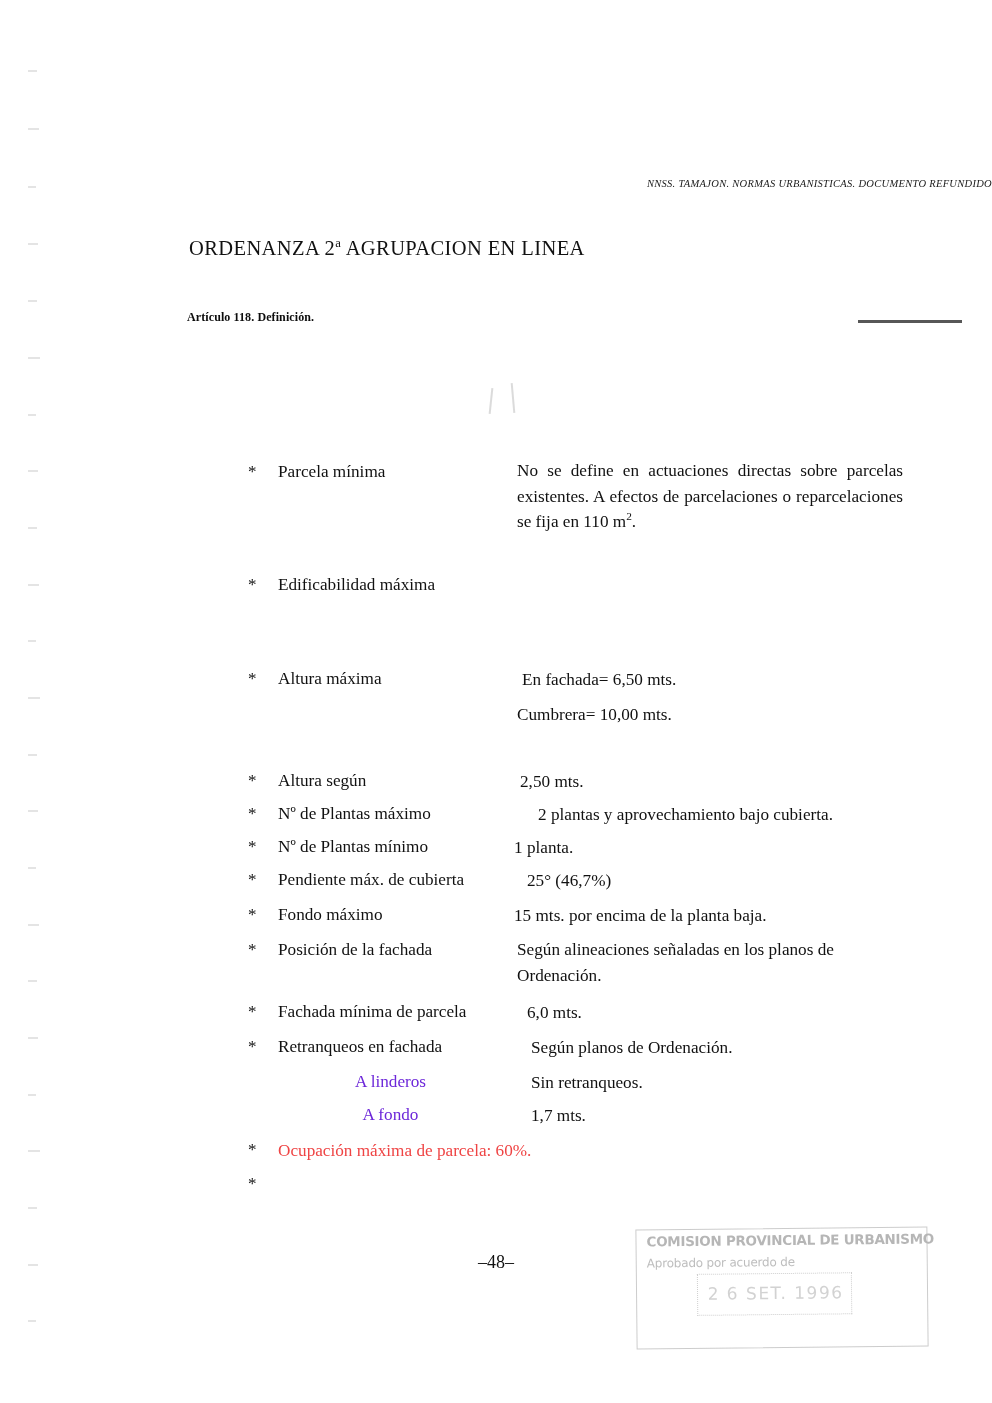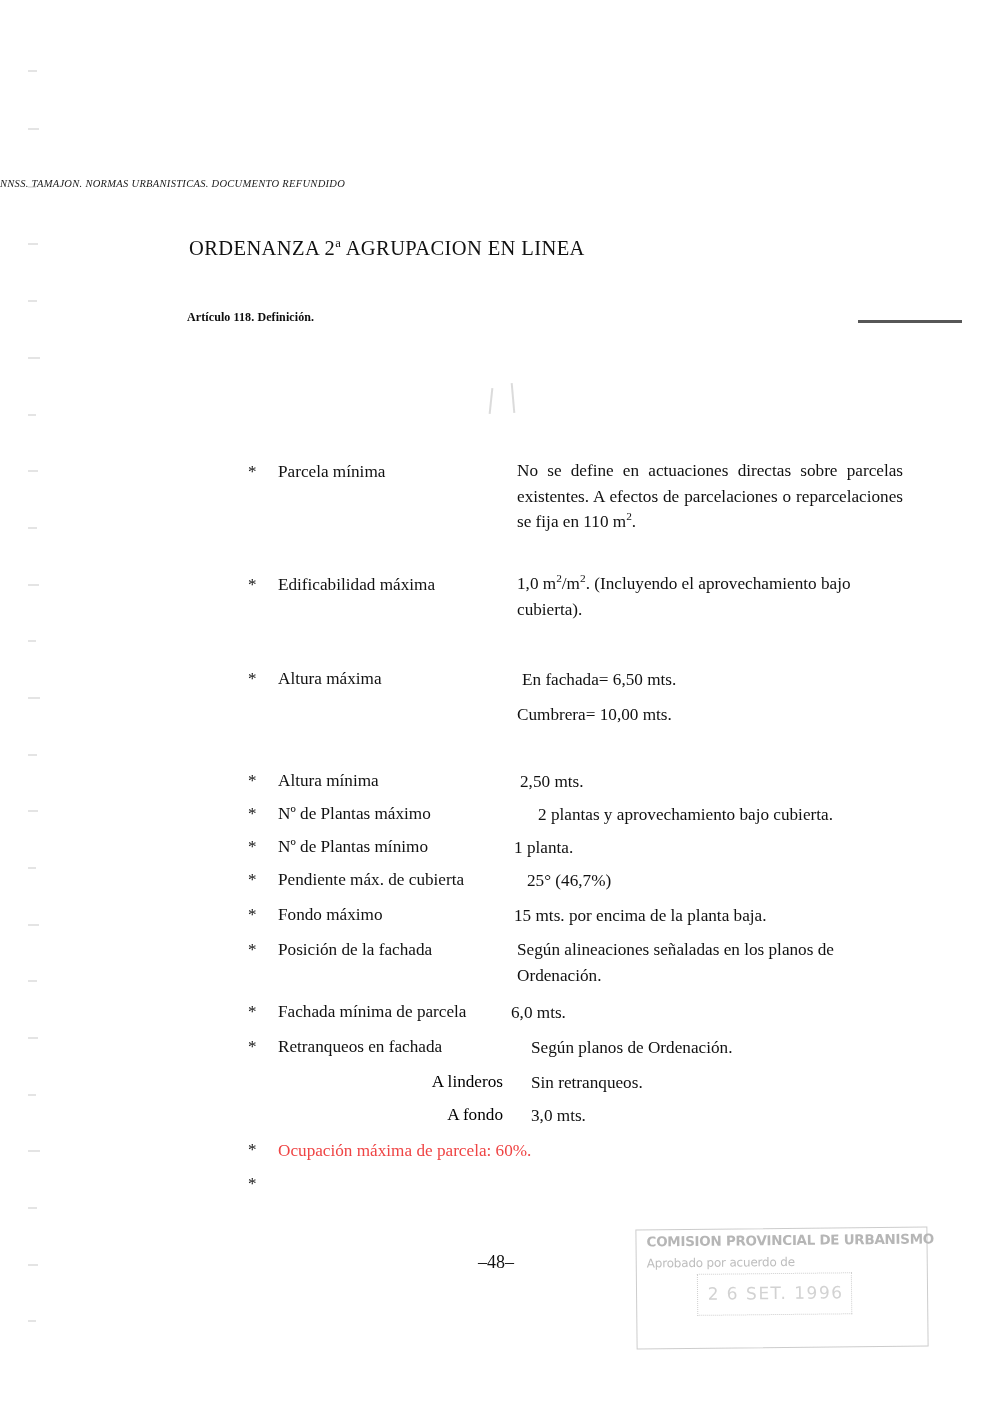--- a/index.html
+++ b/index.html
@@ -19,21 +19,21 @@
     background: #ffffff;
     overflow: hidden;
   }
 
   
   .running-header {
     position: absolute;
     left: 0;
     top: 178px;
     width: 992px;
-    text-align: left;
+    text-align: right;
     font-style: italic;
     font-variant: small-caps;
     font-size: 10.5px;
     letter-spacing: 0.3px;
     color: #1a1a1a;
     font-family: "Liberation Serif", "DejaVu Serif", serif;
   }
 
   
   .ord-title {
@@ -115,25 +115,25 @@
   .pvalue sup {
     font-size: 0.66em;
     vertical-align: super;
     line-height: 0;
   }
   
   .sublabel {
     position: absolute;
     width: 225px;
     left: 278px;
-    text-align: right;
+    text-align: center;
     white-space: nowrap;
     font-size: 17.2px;
     line-height: 22px;
-    color: #000000;
+    color: #6d28d9;
   }
   
   .wide {
     position: absolute;
     left: 278px;
     width: 625px;
     font-size: 17.2px;
     line-height: 25.5px;
     color: #ef4444;
   }
@@ -245,29 +245,28 @@
 
 
   <div class="params">
 
     <div class="bullet" style="top:461px">*</div>
     <div class="plabel" style="top:461px">Parcela mínima</div>
     <div class="pvalue justify" style="top:458px"><span>No se define en actuaciones directas sobre parcelas existentes. A efectos de parcelaciones o reparcelaciones se fija en 110 m</span><sup>2</sup><span>.</span></div>
 
     <div class="bullet" style="top:574px">*</div>
     <div class="plabel" style="top:574px">Edificabilidad máxima</div>
-    <div class="pvalue" style="top:571px;width:392px"><span>1,0 m</span><sup>2</sup><span>/m</span><sup>2</sup><span>. (Incluyendo el aprovechamiento bajo cubierta).</span></div>
 
     <div class="bullet" style="top:668px">*</div>
     <div class="plabel" style="top:668px">Altura máxima</div>
     <div class="pvalue nowrap" style="top:667px;left:522px">En fachada= 6,50 mts.</div>
     <div class="pvalue nowrap" style="top:702px;left:517px">Cumbrera= 10,00 mts.</div>
 
     <div class="bullet" style="top:770px">*</div>
-    <div class="plabel" style="top:770px">Altura mínima</div>
+    <div class="plabel" style="top:770px">Altura según</div>
     <div class="pvalue nowrap" style="top:769px;left:520px">2,50 mts.</div>
 
     <div class="bullet" style="top:803px">*</div>
     <div class="plabel" style="top:803px">Nº de Plantas máximo</div>
     <div class="pvalue nowrap" style="top:802px;left:538px">2 plantas y aprovechamiento bajo cubierta.</div>
 
     <div class="bullet" style="top:836px">*</div>
     <div class="plabel" style="top:836px">Nº de Plantas mínimo</div>
     <div class="pvalue nowrap" style="top:835px;left:514px">1 planta.</div>
 
@@ -278,31 +277,31 @@
     <div class="bullet" style="top:904px">*</div>
     <div class="plabel" style="top:904px">Fondo máximo</div>
     <div class="pvalue nowrap" style="top:903px;left:514px">15 mts. por encima de la planta baja.</div>
 
     <div class="bullet" style="top:939px">*</div>
     <div class="plabel" style="top:939px">Posición de la fachada</div>
     <div class="pvalue" style="top:937px;width:390px">Según alineaciones señaladas en los planos de Ordenación.</div>
 
     <div class="bullet" style="top:1001px">*</div>
     <div class="plabel" style="top:1001px">Fachada mínima de parcela</div>
-    <div class="pvalue nowrap" style="top:1000px;left:511px">6,0 mts.</div>
+    <div class="pvalue nowrap" style="top:1000px;left:527px">6,0 mts.</div>
 
     <div class="bullet" style="top:1036px">*</div>
     <div class="plabel" style="top:1036px">Retranqueos en fachada</div>
     <div class="pvalue nowrap" style="top:1035px;left:531px">Según planos de Ordenación.</div>
 
     <div class="sublabel" style="top:1071px">A linderos</div>
     <div class="pvalue nowrap" style="top:1070px;left:531px">Sin retranqueos.</div>
 
     <div class="sublabel" style="top:1104px">A fondo</div>
-    <div class="pvalue nowrap" style="top:1103px;left:531px">3,0 mts.</div>
+    <div class="pvalue nowrap" style="top:1103px;left:531px">1,7 mts.</div>
 
     <div class="bullet" style="top:1139px">*</div>
     <div class="wide" style="top:1138px">Ocupación máxima de parcela: 60%.</div>
 
     <div class="bullet" style="top:1173px">*</div>
   </div>
 
   <div class="folio">–48–</div>
 
   <div class="stamp">

